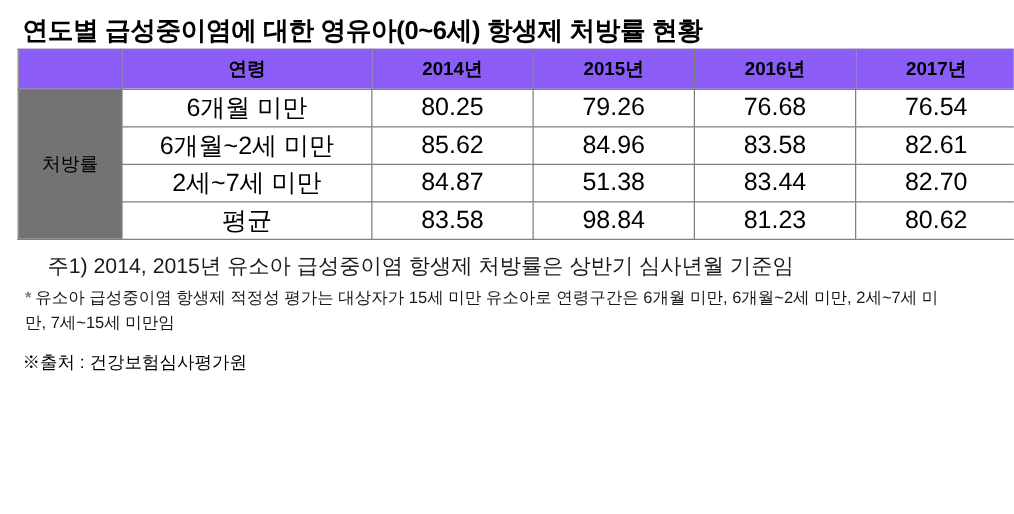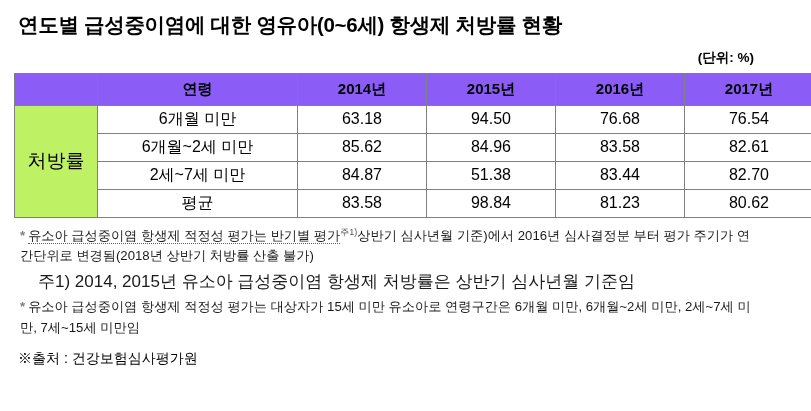--- a/index.html
+++ b/index.html
@@ -37,37 +37,37 @@
   }
   table.data {
     border-collapse: collapse;
     width: 772px;
     margin: 0 auto;
     table-layout: fixed;
   }
   table.data th, table.data td {
     border: 1px solid #808080;
     text-align: center;
-    font-size: 16px;
+    font-size: 20px;
     height: 25px;
     padding: 1px 2px;
   }
   table.data thead th {
     background: #8b5cf6;
     font-weight: bold;
     font-size: 15px;
     height: 29px;
   }
   table.data tbody td.rowhead {
     background: #ffffff;
     font-weight: normal;
   }
   table.data tbody td.sidehead {
-    background: #bef264;
-    font-size: 19px;
+    background: #737373;
+    font-size: 15px;
     width: 78px;
   }
   .col-age { width: 195px; }
   .col-year { width: 124px; }
   .notes {
     margin: 8px 6px 0 6px;
     font-size: 13.2px;
     line-height: 1.55;
     color: #1a1a1a;
   }
@@ -96,39 +96,38 @@
     font-size: 14px;
   }
 </style>
 </head>
 <body>
 
 <div class="page">
 
   <div class="title">연도별 급성중이염에 대한 영유아(0~6세) 항생제 처방률 현황</div>
 
-  <div class="unit-row">(단위: %)</div>
 
   <table class="data">
     <thead>
       <tr>
         <th class="col-side" style="width:78px;"></th>
         <th class="col-age">연령</th>
         <th class="col-year">2014년</th>
         <th class="col-year">2015년</th>
         <th class="col-year">2016년</th>
         <th class="col-year">2017년</th>
       </tr>
     </thead>
     <tbody>
       <tr>
         <td class="sidehead" rowspan="4">처방률</td>
         <td class="rowhead">6개월 미만</td>
-        <td>63.18</td>
-        <td>94.50</td>
+        <td>80.25</td>
+        <td>79.26</td>
         <td>76.68</td>
         <td>76.54</td>
       </tr>
       <tr>
         <td class="rowhead">6개월~2세 미만</td>
         <td>85.62</td>
         <td>84.96</td>
         <td>83.58</td>
         <td>82.61</td>
       </tr>
@@ -143,23 +142,20 @@
         <td class="rowhead">평균</td>
         <td>83.58</td>
         <td>98.84</td>
         <td>81.23</td>
         <td>80.62</td>
       </tr>
     </tbody>
   </table>
 
   <div class="notes">
-    <div class="note">
-      <span class="star">*</span><span class="u">유소아 급성중이염 항생제 적정성 평가는 반기별 평가</span><span class="sup">주1)</span><span>상반기 심사년월 기준)에서 2016년 심사결정분 부터 평가 주기가 연간단위로 변경됨(2018년 상반기 처방률 산출 불가)</span>
-    </div>
     <div class="note note-indent">주1) 2014, 2015년 유소아 급성중이염 항생제 처방률은 상반기 심사년월 기준임</div>
     <div class="note">
       <span class="star">*</span><span>유소아 급성중이염 항생제 적정성 평가는 대상자가 15세 미만 유소아로 연령구간은 6개월 미만, 6개월~2세 미만, 2세~7세 미만, 7세~15세 미만임</span>
     </div>
   </div>
 
   <div class="source">※출처 : 건강보험심사평가원</div>
 
 </div>
 

